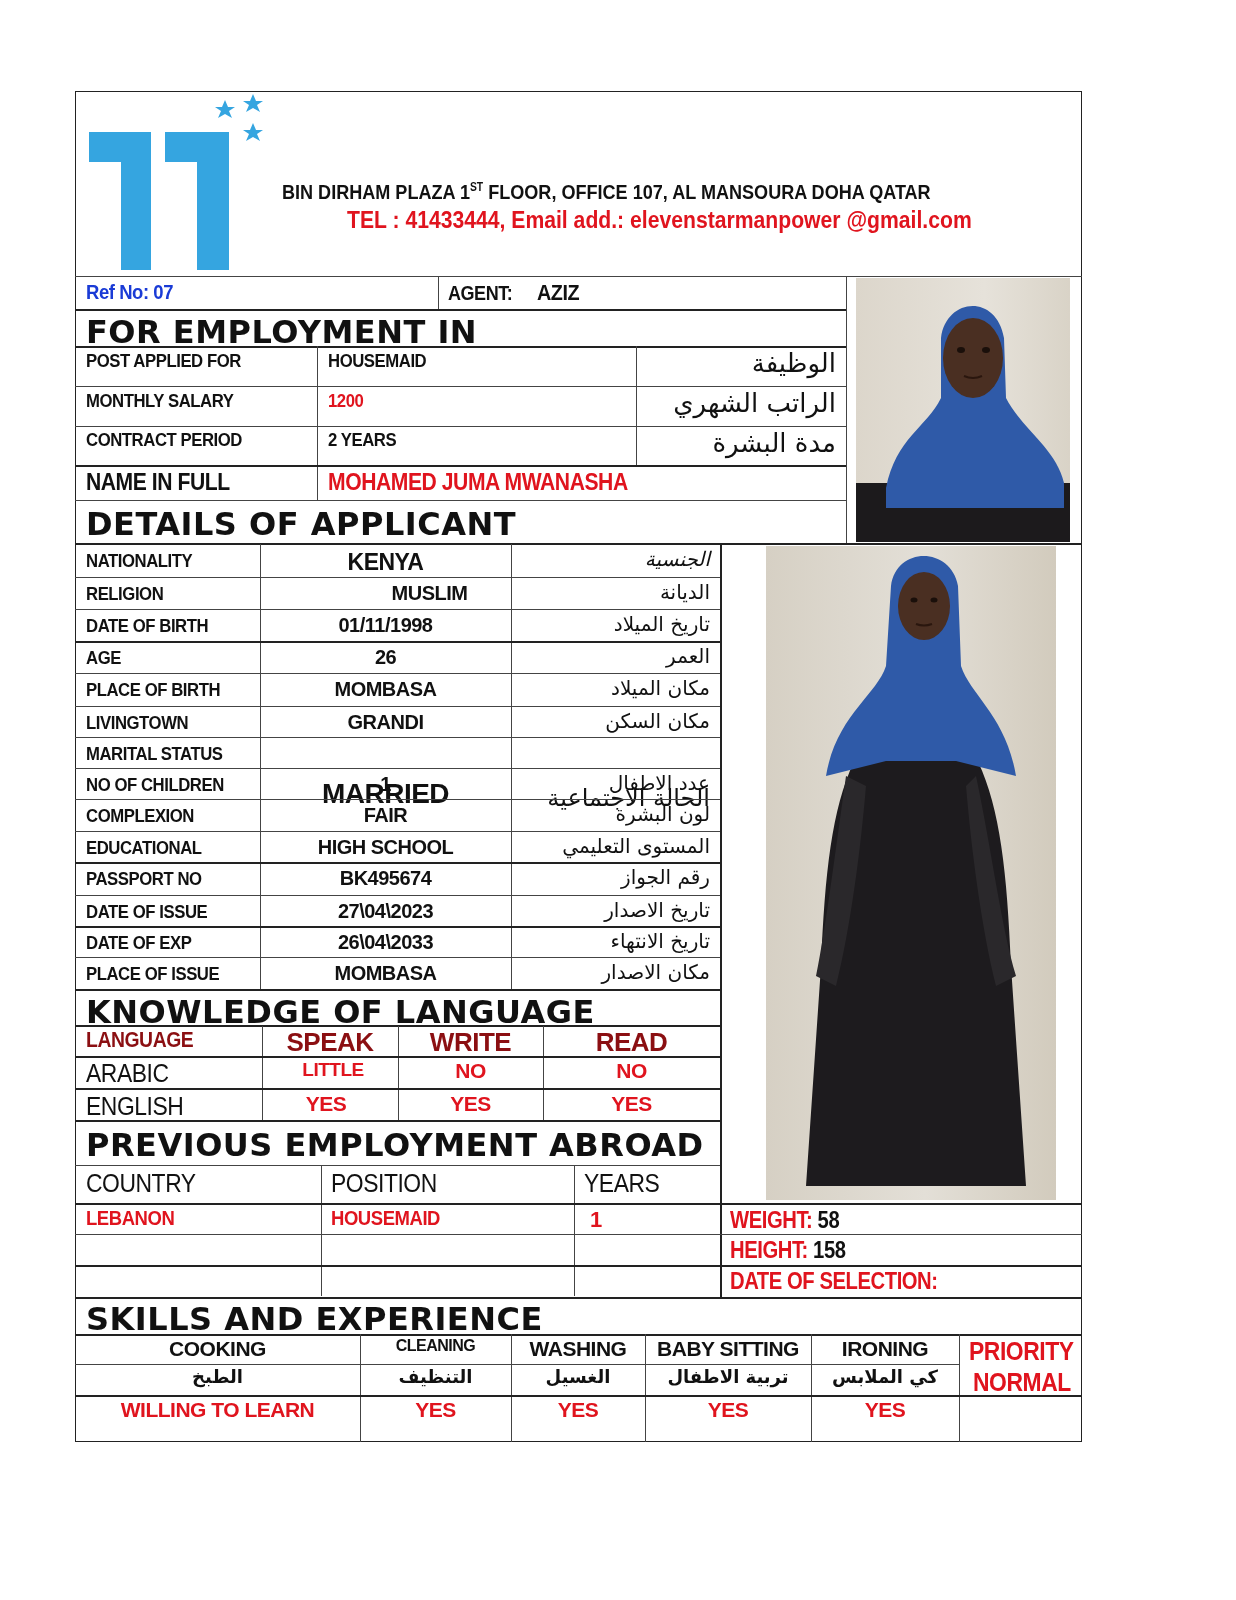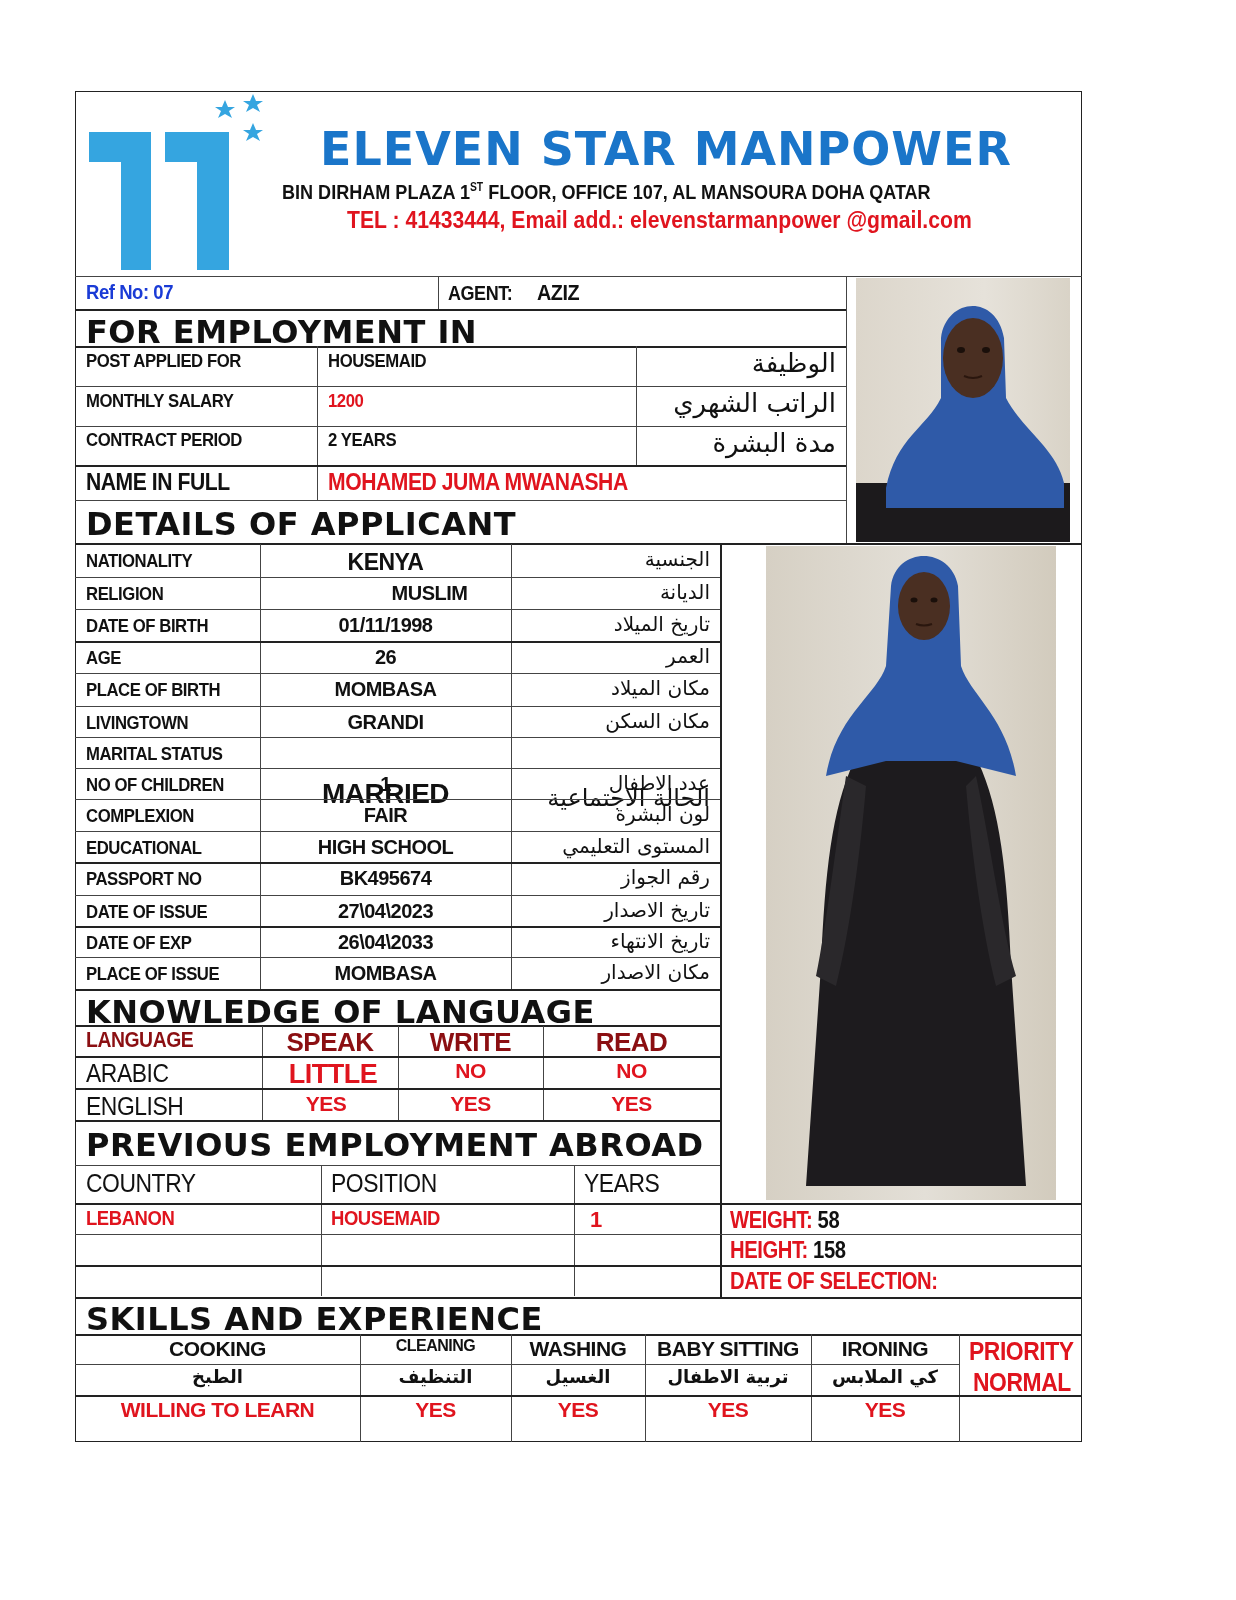--- a/index.html
+++ b/index.html
@@ -27,21 +27,20 @@
 <div class="abs" style="left:76px; top:92px; width:1005px; height:183px;">
   <svg class="abs" style="left:10px; top:0px;" width="185" height="180" viewBox="0 0 185 180">
     <rect x="3" y="40" width="52" height="30" fill="#35a5e0"></rect>
     <rect x="35" y="40" width="30" height="138" fill="#35a5e0"></rect>
     <rect x="79" y="40" width="52" height="30" fill="#35a5e0"></rect>
     <rect x="111" y="40" width="32" height="138" fill="#35a5e0"></rect>
     <polygon points="139,4 142,11 149,11 143,15 146,22 139,18 132,22 135,15 129,11 136,11" fill="#35a5e0" transform="translate(0,4) scale(1)"></polygon>
     <polygon points="167,2 170,9 177,9 171,13 174,20 167,16 160,20 163,13 157,9 164,9" fill="#35a5e0"></polygon>
     <polygon points="167,31 170,38 177,38 171,42 174,49 167,45 160,49 163,42 157,38 164,38" fill="#35a5e0"></polygon>
   </svg>
-  <div class="abs" style="left:244px; top:30px; font-family:'DejaVu Sans',sans-serif; font-weight:bold; font-size:46px; color:#1a75c9; white-space:nowrap; letter-spacing:1px; transform:scaleX(1.0);">ELEVEN STAR MANPOWER</div>
   <div class="abs cond" style="left:206px; top:88px; font-size:21px; color:#111; transform:scaleX(0.86);">
     <span>BIN DIRHAM PLAZA 1</span><sup style="font-size:12px;">ST</sup><span> FLOOR, OFFICE 107, AL MANSOURA DOHA QATAR</span>
   </div>
   <div class="abs cond red" style="left:271px; top:115px; font-size:23px; transform:scaleX(0.92);">TEL : 41433444, Email add.: elevenstarmanpower @gmail.com</div>
 </div>
 
 <div class="hline" style="left:75px; top:276px; width:1007px; border-top:1px solid #444;"></div>
 <div class="txt blue" style="left:86px; top:280px; font-size:21px; transform:scaleX(0.88); transform-origin:left;">Ref No: 07</div>
 <div class="vline" style="left:438px; top:277px; height:32px;"></div>
 <div class="txt" style="left:448px; top:282px; font-size:20px; font-weight:bold; transform:scaleX(0.9); transform-origin:left;">AGENT:</div>
@@ -101,21 +100,21 @@
   </svg>
 </div>
 
 <div class="vline" style="left:260px; top:544px; height:445px;"></div>
 <div class="vline" style="left:511px; top:544px; height:445px;"></div>
 <div class="vbold" style="left:720px; top:544px; height:755px;"></div>
 
 <div id="details-rows">
     <div class="txt" style="left: 86px; top: 550px; font-size: 19px; transform: scaleX(0.88); transform-origin: left center;">NATIONALITY</div>
     <div class="txt center" style="left: 260px; width: 251px; top: 549px; font-size: 23px;">KENYA</div>
-    <div class="ar" style="right: 526px; top: 547px; font-size: 20px;">الجنسية</div>
+    <div class="ar" style="right: 526px; top: 547px; font-size: 20px; font-style: italic;">الجنسية</div>
     <div class="txt" style="left: 86px; top: 583px; font-size: 19px; transform: scaleX(0.88); transform-origin: left center;">RELIGION</div>
     <div class="txt center" style="left: 260px; width: 251px; top: 582px; font-size: 20px; padding-left: 44px;">MUSLIM</div>
     <div class="ar" style="right: 526px; top: 580px; font-size: 20px;">الديانة</div>
     <div class="hthin" style="left: 75px; top: 577px; width: 645px;"></div>
     <div class="txt" style="left: 86px; top: 615px; font-size: 19px; transform: scaleX(0.88); transform-origin: left center;">DATE OF BIRTH</div>
     <div class="txt center" style="left: 260px; width: 251px; top: 614px; font-size: 20px;">01/11/1998</div>
     <div class="ar" style="right: 526px; top: 612px; font-size: 20px;">تاريخ الميلاد</div>
     <div class="hthin" style="left: 75px; top: 609px; width: 645px;"></div>
     <div class="txt" style="left: 86px; top: 647px; font-size: 19px; transform: scaleX(0.88); transform-origin: left center;">AGE</div>
     <div class="txt center" style="left: 260px; width: 251px; top: 646px; font-size: 20px;">26</div>
@@ -170,21 +169,21 @@
 <div class="vline" style="left:398px; top:1026px; height:94px;"></div>
 <div class="vline" style="left:543px; top:1026px; height:94px;"></div>
 
 <div class="txt darkred" style="left:86px; top:1027px; font-size:22px; transform:scaleX(0.88); transform-origin:left;">LANGUAGE</div>
 <div class="txt darkred center" style="left:262px; width:136px; top:1027px; font-size:26px;">SPEAK</div>
 <div class="txt darkred center" style="left:398px; width:145px; top:1027px; font-size:26px;">WRITE</div>
 <div class="txt darkred center" style="left:543px; width:177px; top:1027px; font-size:26px;">READ</div>
 <div class="hline" style="left:75px; top:1056px; width:645px;"></div>
 
 <div class="txt" style="left:86px; top:1058px; font-size:26px; font-weight:normal; transform:scaleX(0.88); transform-origin:left;">ARABIC</div>
-<div class="txt red center" style="left:262px; width:142px; top:1059px; font-size:27px;">LITTLE</div>
+<div class="txt red center" style="left:262px; width:142px; top:1059px; font-size:19px;">LITTLE</div>
 <div class="txt red center" style="left:398px; width:145px; top:1059px; font-size:21px;">NO</div>
 <div class="txt red center" style="left:543px; width:177px; top:1059px; font-size:21px;">NO</div>
 <div class="hline" style="left:75px; top:1088px; width:645px;"></div>
 
 <div class="txt" style="left:86px; top:1091px; font-size:26px; font-weight:normal; transform:scaleX(0.88); transform-origin:left;">ENGLISH</div>
 <div class="txt red center" style="left:262px; width:128px; top:1092px; font-size:21px;">YES</div>
 <div class="txt red center" style="left:398px; width:145px; top:1092px; font-size:21px;">YES</div>
 <div class="txt red center" style="left:543px; width:177px; top:1092px; font-size:21px;">YES</div>
 <div class="hline" style="left:75px; top:1120px; width:645px;"></div>
 

